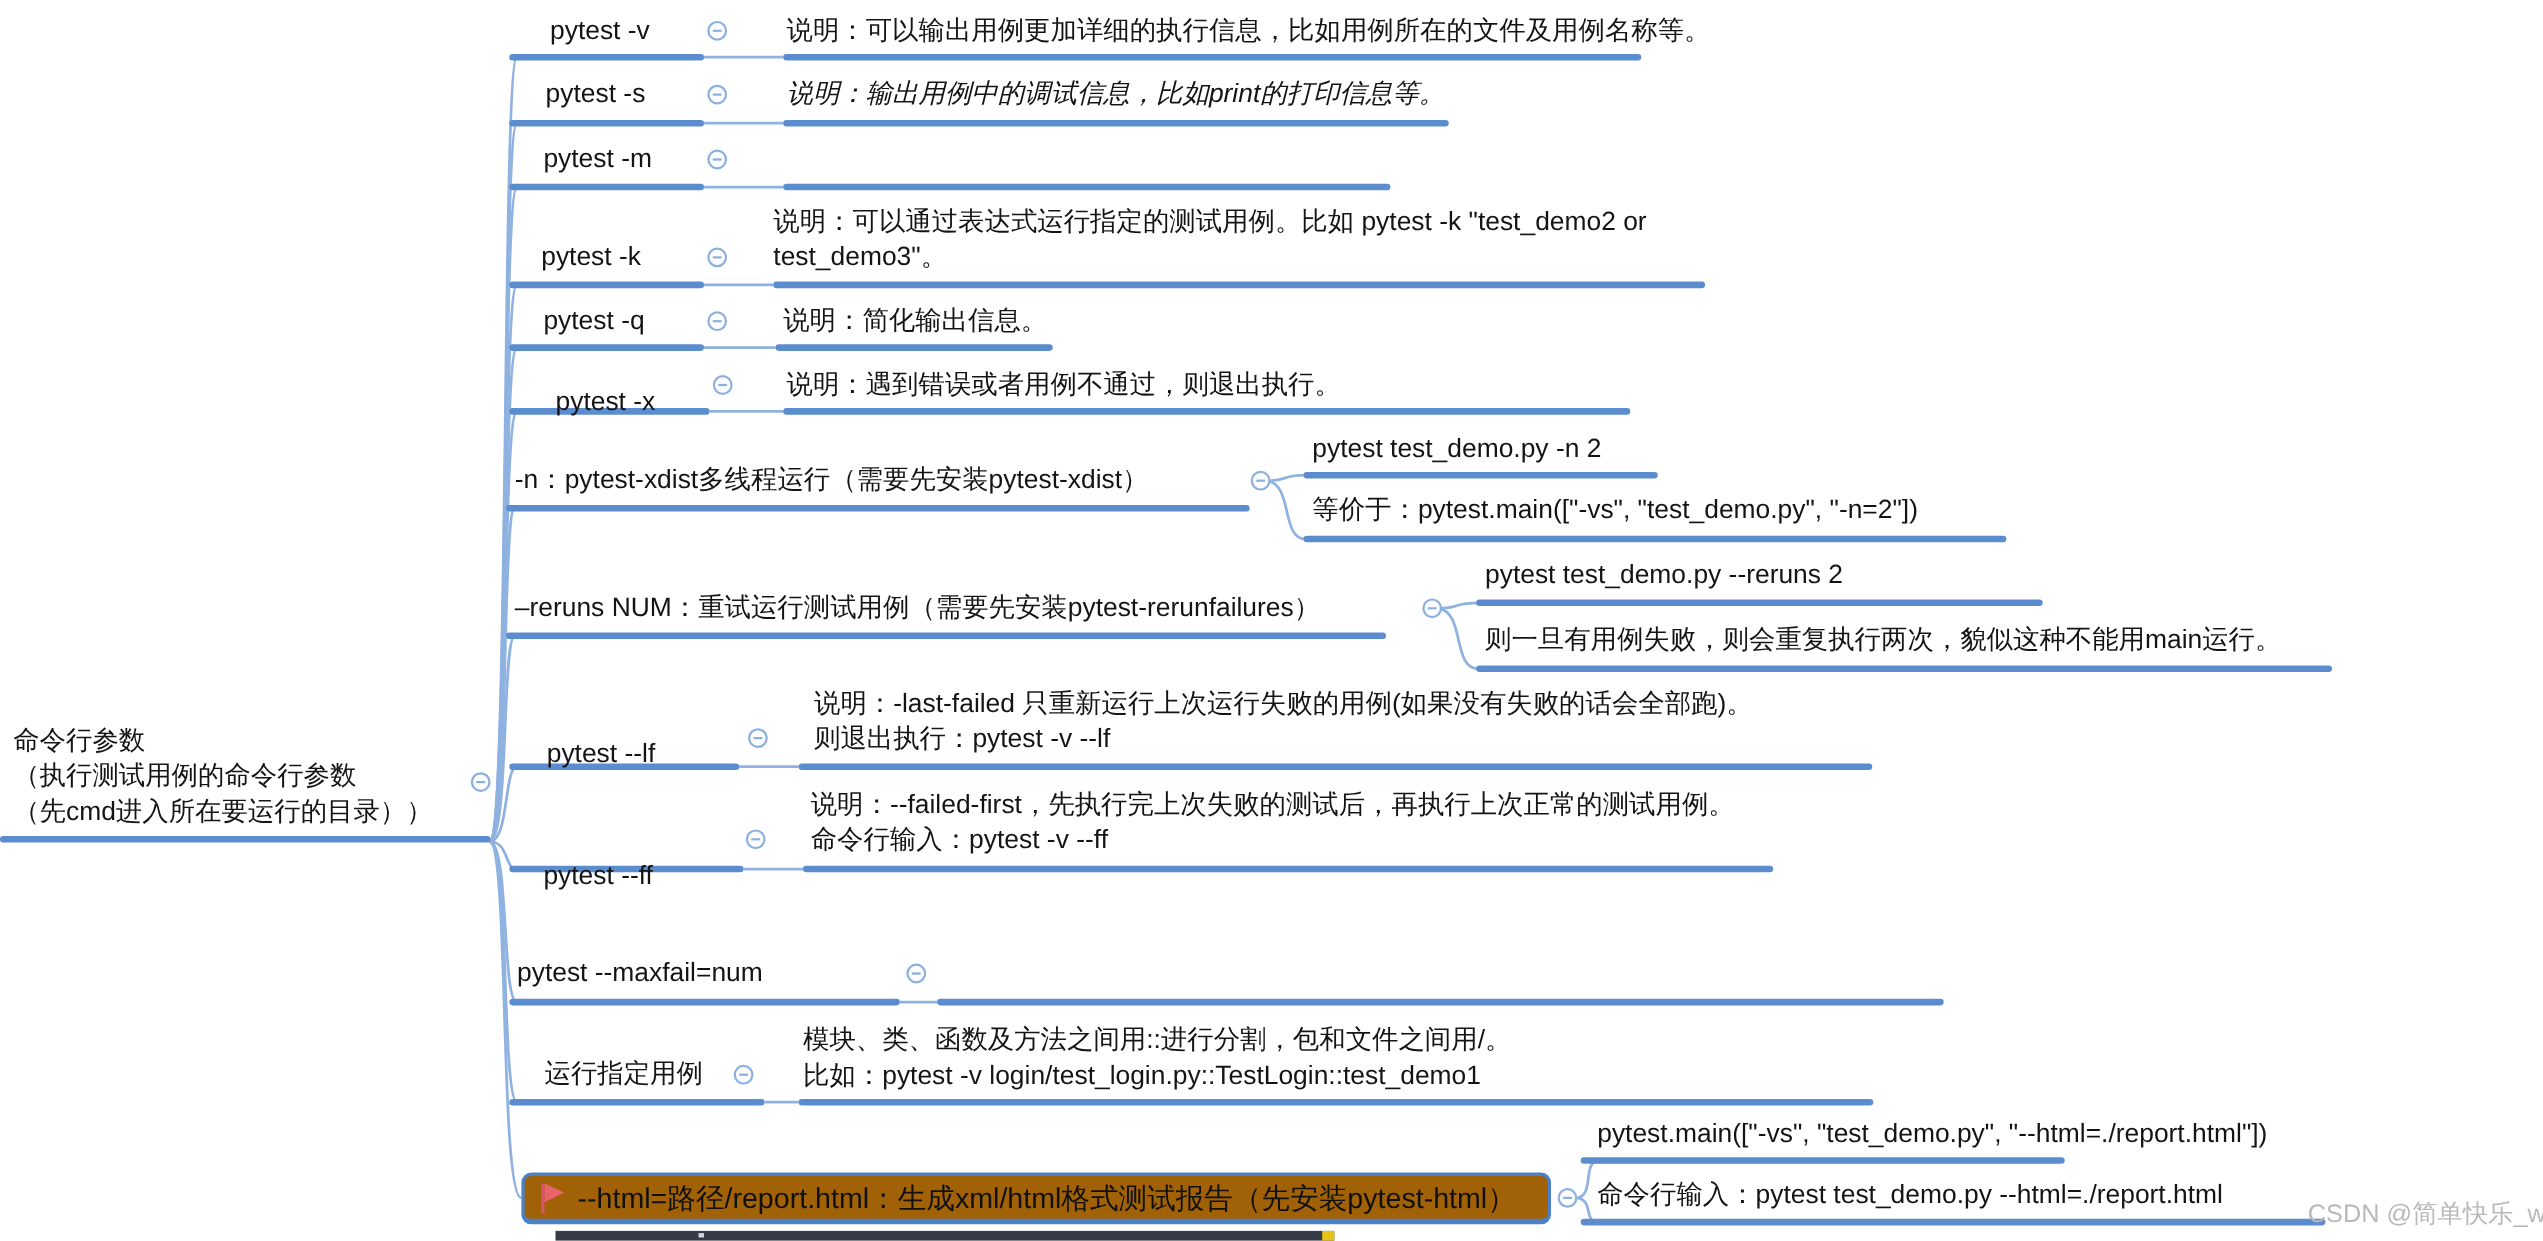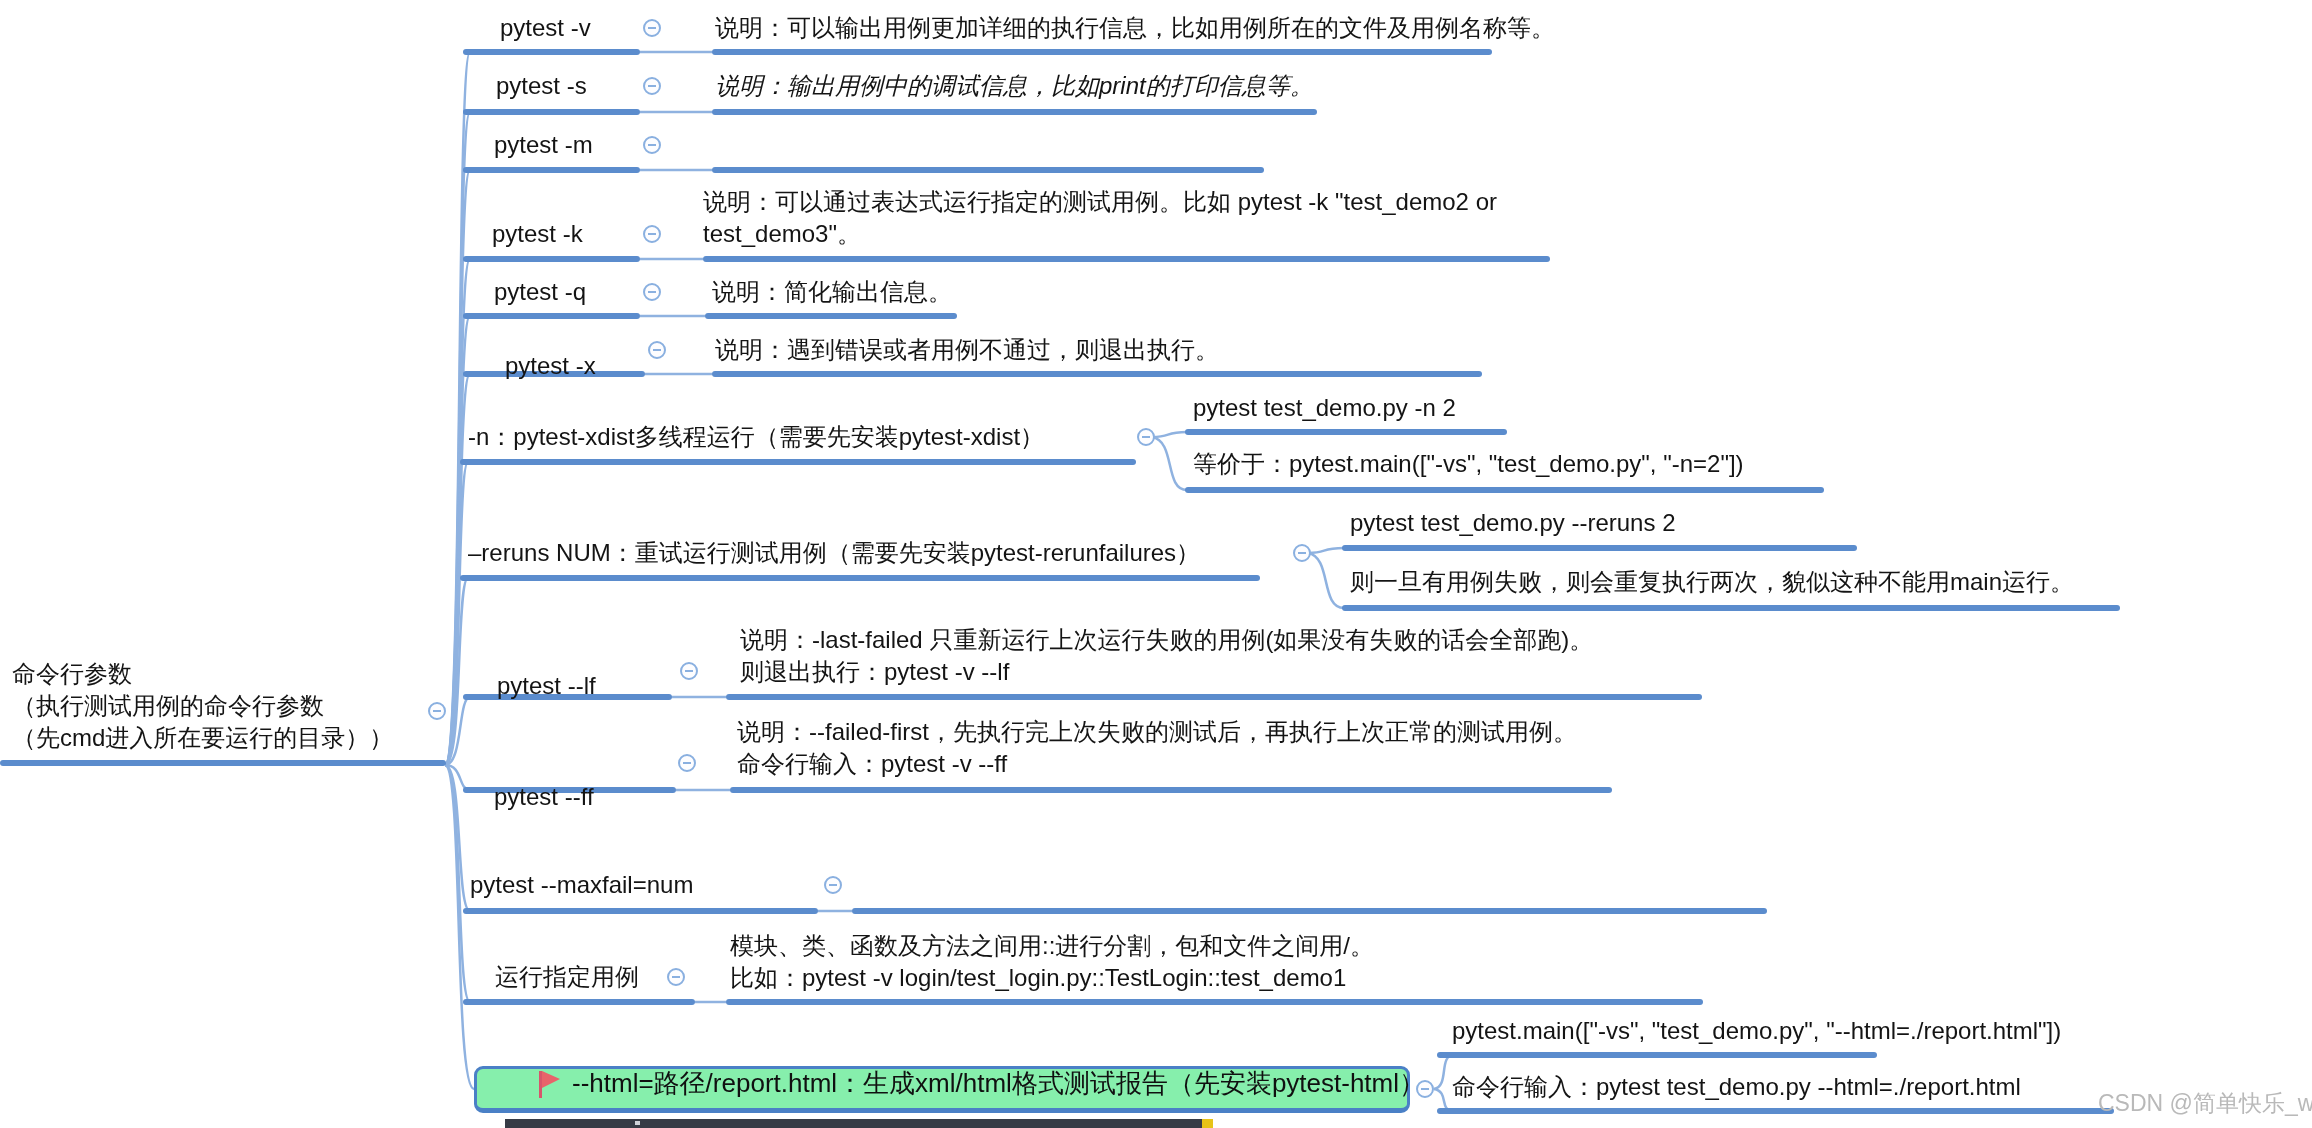--- a/index.html
+++ b/index.html
@@ -7,22 +7,22 @@
        font-family:"Liberation Sans","DejaVu Sans",sans-serif;color:#141414;}
   .stage{position:absolute;left:0;top:0;width:2312px;height:1128px;}
   svg.wires{position:absolute;left:0;top:0;z-index:1;}
   .ul{position:absolute;height:6px;background:#5b8ccd;border-radius:3px;z-index:2;}
   .txt{position:absolute;font-size:24px;line-height:30px;white-space:nowrap;z-index:3;}
   .txt.multi{white-space:pre-line;line-height:32px;}
   .root-label{position:absolute;font-size:24px;line-height:32px;white-space:pre-line;z-index:3;}
   .minus{position:absolute;width:18px;height:18px;border:2px solid #8ab0e0;border-radius:50%;
          background:#fdfdff;box-sizing:border-box;z-index:4;}
   .minus::after{content:"";position:absolute;left:3px;right:3px;top:6px;height:2px;background:#8ab0e0;}
-  .hlbox{position:absolute;background:#86efac;border:3px solid #4a80c6;border-bottom-width:5px;
-         border-radius:9px;box-sizing:border-box;z-index:2;display:flex;padding-left:47px;}
+  .hlbox{position:absolute;background:#a16207;border:3px solid #4a80c6;border-bottom-width:5px;
+         border-radius:9px;box-sizing:border-box;z-index:2;display:flex;align-items:center;}
   .hlbox .label{font-size:26px;line-height:28px;white-space:nowrap;color:#101010;}
   .flag{margin:0 10px 0 14px;flex:0 0 auto;}
   .imgstrip{position:absolute;background:#363b45;z-index:2;}
   .imgstrip .dot{position:absolute;left:130px;top:2px;width:5px;height:4px;background:#cfd2d8;}
   .imgstrip .corner{position:absolute;right:0;top:0;width:11px;height:9px;background:#e7c317;}
   .watermark{position:absolute;font-size:23px;color:#b9b9b9;z-index:5;white-space:nowrap;}
 </style>
 </head>
 <body>
 

